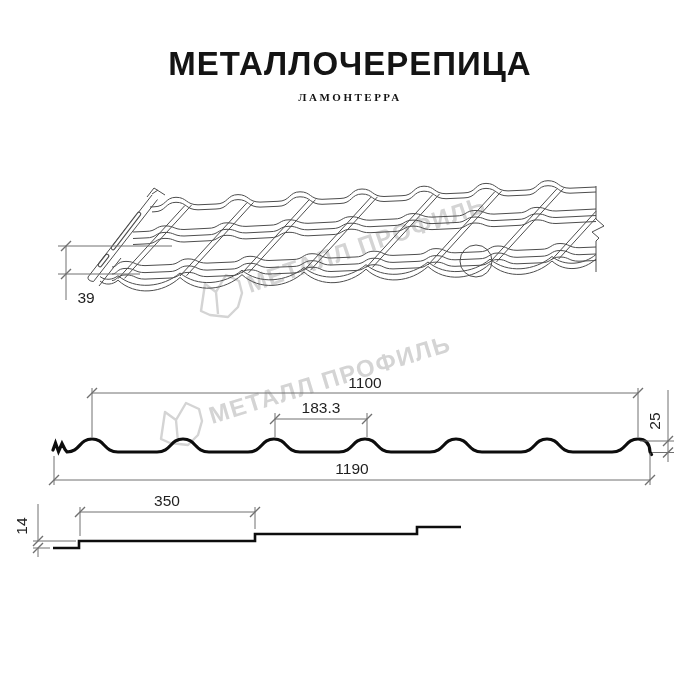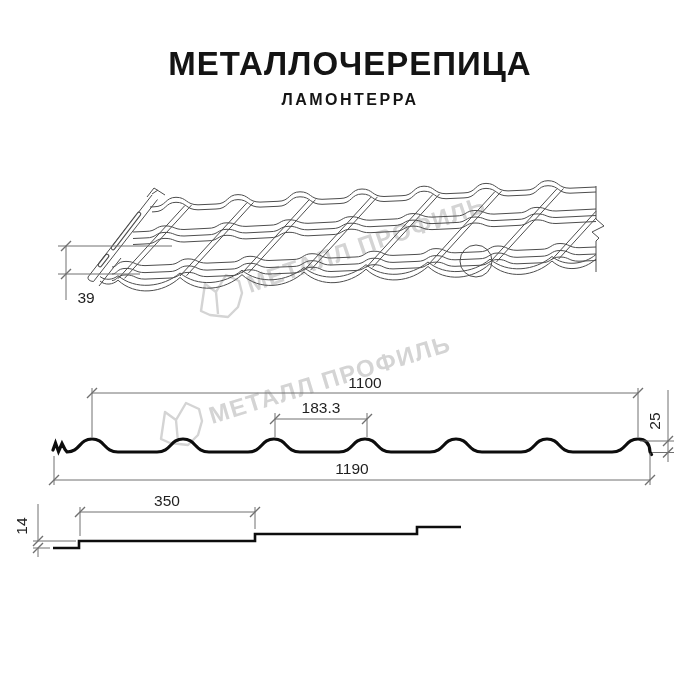--- a/index.html
+++ b/index.html
@@ -1,20 +1,20 @@
 <!DOCTYPE html>
 <html><head>
 <meta charset="utf-8">
 <style>
   html,body{margin:0;padding:0;background:#fff;}
   body{width:700px;height:700px;overflow:hidden;font-family:"Liberation Sans",sans-serif;}
   .stage{position:relative;width:700px;height:491px;background:#fff;}
   .hdr{position:absolute;left:0;top:46px;width:700px;text-align:center;color:#141414;z-index:2;}
   .hdr .title{font-size:33px;font-weight:bold;letter-spacing:1px;line-height:1.1;}
-  .hdr .subtitle{margin-top:9px;font-size:16px;font-weight:bold;letter-spacing:2.5px;}
+  .hdr .subtitle{margin-top:9px;font-size:11px;font-weight:bold;letter-spacing:2.5px;font-family:Liberation Serif, serif;}
   svg{position:absolute;left:0;top:0;z-index:1;}
   text.dim{fill:#1f1f1f;font-family:"Liberation Sans",sans-serif;font-size:15.5px;}
   text.wm{fill:#d4d4d4;font-family:"Liberation Sans",sans-serif;font-size:24px;font-weight:bold;letter-spacing:1.5px;}
 </style>
 </head>
 <body>
 
 <div class="stage">
 
   <div class="hdr">

